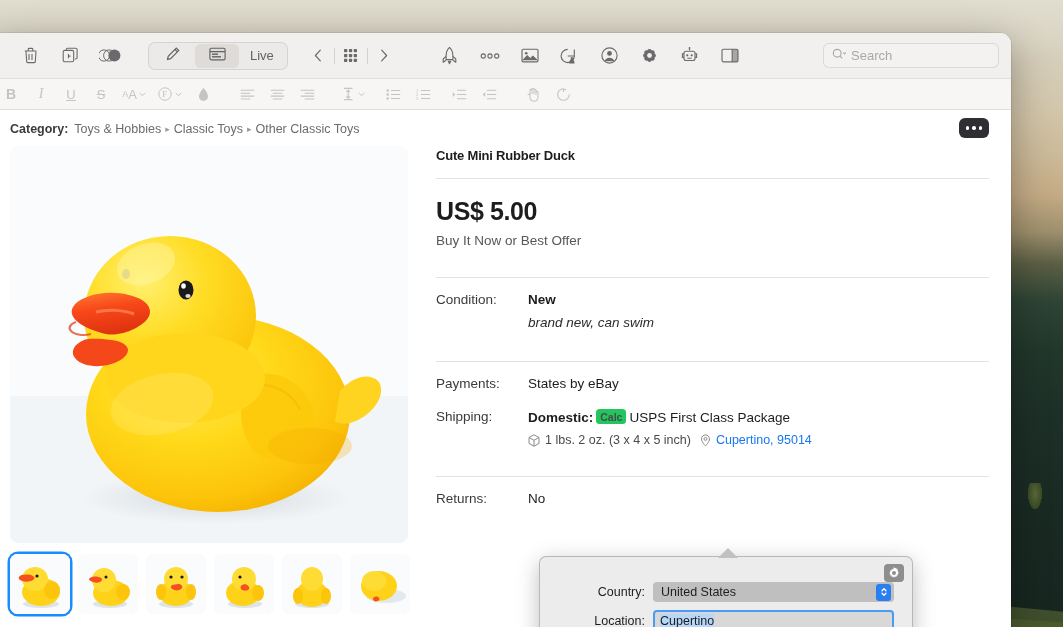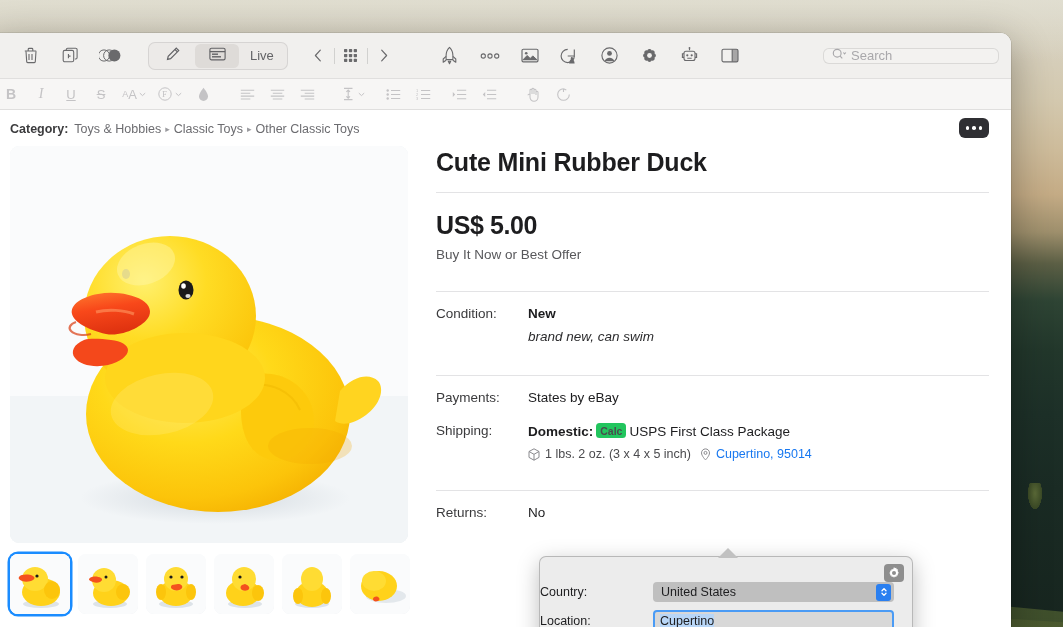--- a/index.html
+++ b/index.html
@@ -107,21 +107,21 @@
     width:32px; height:26px;
     display:flex; align-items:center; justify-content:center;
     color:#6a6a6c;
   }
   .navgrp .divider {
     width:1px; height:16px; background:rgba(0,0,0,.13);
   }
 
   .search {
     margin-left:auto;
-    width:176px; height:16px;
+    width:176px; height:25px;
     background:#f3f2f0;
     border:.5px solid rgba(0,0,0,.10);
     border-radius:6px;
     display:flex; align-items:center;
     padding:0 8px;
     gap:4px;
   }
   .search .ph {
     font-size:13px; color:#a9a8ab;
   }
@@ -184,21 +184,21 @@
   .thumbs { display:flex; gap:8px; padding:11px 0 0 22px; }
   .thumb {
     width:60px; height:60px; border-radius:8px; overflow:hidden;
     background:linear-gradient(160deg,#fbfcfd,#eceff2);
     flex:none; position:relative;
   }
   .thumb.sel { box-shadow:0 0 0 2.5px #1a8cff; }
 
   
   .detail { flex:1; padding-top:2px; min-width:0; }
-  .ttl { font-size:25px; font-weight:bold; color:#1d1d1f; letter-spacing:-.2px; }
+  .ttl { font-size:13px; font-weight:bold; color:#1d1d1f; letter-spacing:-.2px; }
   .hr { height:1px; background:#e3e3e5; margin:15px 0 0; }
   .price { font-size:25px; font-weight:bold; color:#1d1d1f; margin-top:18px; letter-spacing:-.4px; }
   .subprice { font-size:13.5px; color:#58585b; margin-top:7px; }
 
   .drow { display:flex; padding-top:14px; font-size:13.5px; }
   .dlabel { width:92px; flex:none; color:#3a3a3c; }
   .dval { color:#1d1d1f; }
   .dval .b { font-weight:bold; }
   .dval .it { font-style:italic; color:#2c2c2e; display:block; margin-top:8px; }
   .calc {
@@ -244,22 +244,22 @@
     display:flex; align-items:center; justify-content:center;
     color:#fff;
   }
   .pop-row {
     display:flex; align-items:center;
     padding:0 18px 0 0;
     margin-top:0;
   }
   .pop-rows { padding-top:25px; }
   .pop-lbl {
-    width:113px; flex:none; text-align:left;
-    font-size:12.5px; color:#1d1d1f; 
+    width:113px; flex:none; text-align:right;
+    font-size:12.5px; color:#1d1d1f; padding-right:8px;
   }
   .pop-select {
     flex:1; height:20px;
     background:#bfbfbf;
     border-radius:4px;
     display:flex; align-items:center;
     padding:0 3px 0 8px;
     font-size:12.5px; color:#1d1d1f;
     position:relative;
   }

